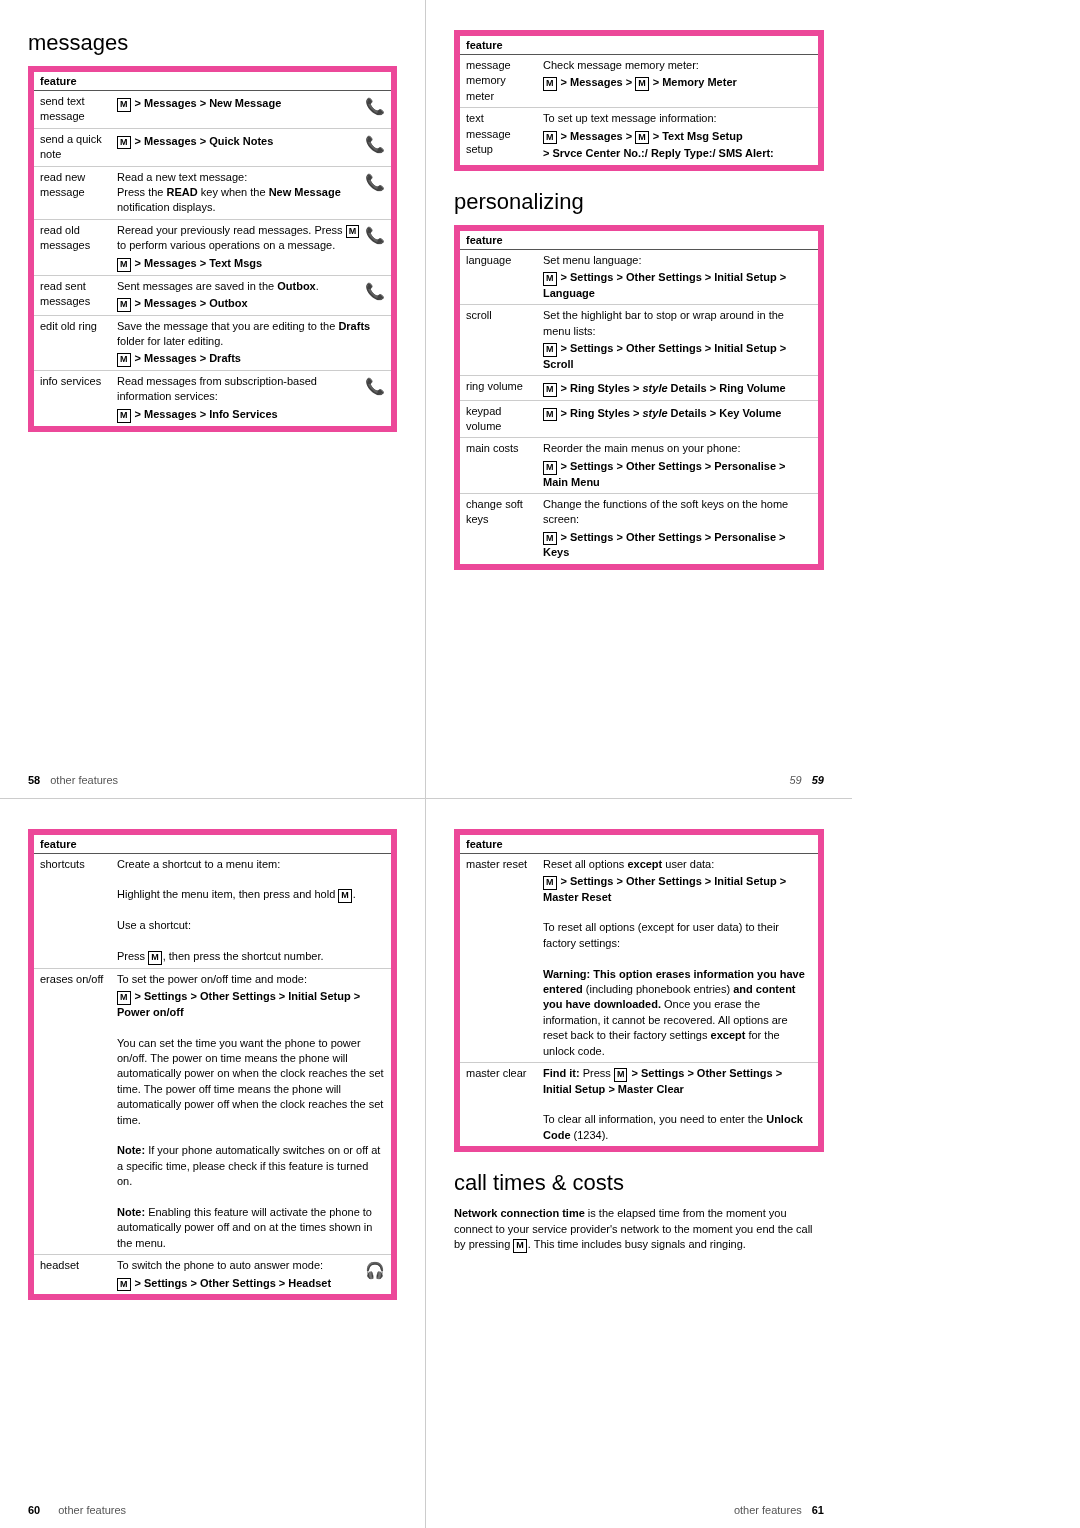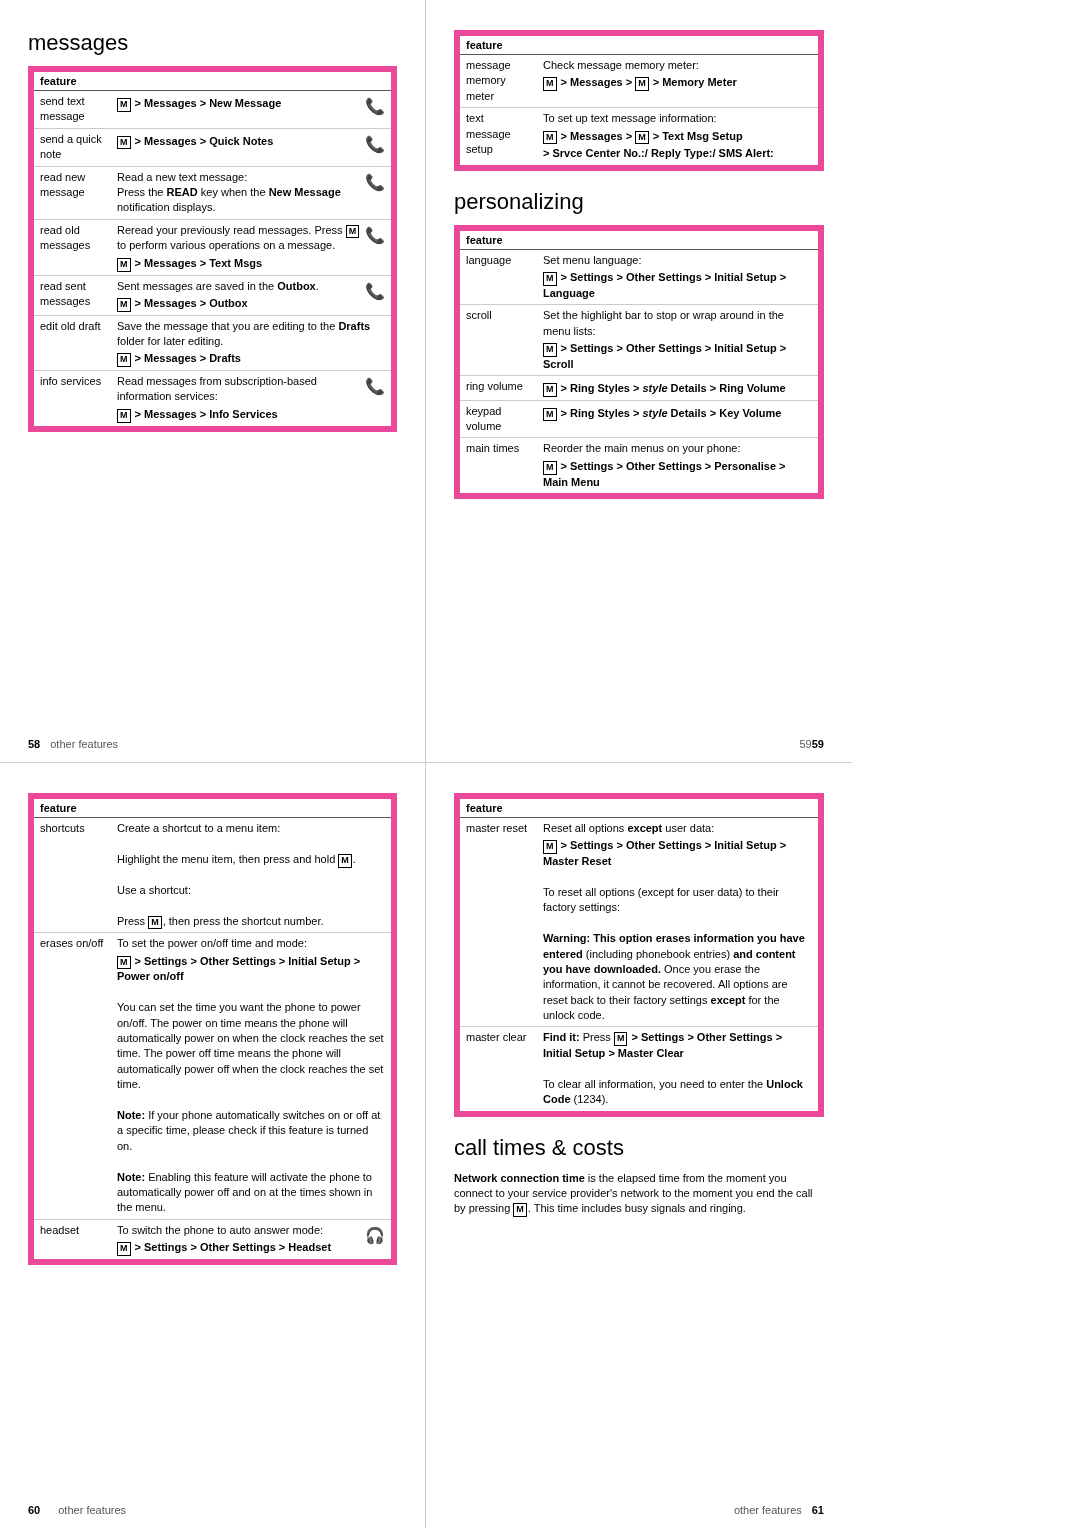--- a/index.html
+++ b/index.html
@@ -145,21 +145,21 @@
         <tr>
           <td class="col-feature">read sent<br>messages</td>
           <td class="col-desc">
             <span class="phone-icon">📞</span>
             Sent messages are saved in the <span class="bold">Outbox</span>.<br>
             <span class="bold menu-path"><span class="menu-icon">M</span> &gt; Messages &gt; Outbox</span>
           </td>
         </tr>
 
         <tr>
-          <td class="col-feature">edit old draft</td>
+          <td class="col-feature">edit old ring</td>
           <td class="col-desc">
             Save the message that you are editing to the <span class="bold">Drafts</span> folder for later editing.<br>
             <span class="bold menu-path"><span class="menu-icon">M</span> &gt; Messages &gt; Drafts</span>
           </td>
         </tr>
 
         <tr>
           <td class="col-feature">info services</td>
           <td class="col-desc">
             <span class="phone-icon">📞</span>
@@ -230,29 +230,36 @@
             <span class="bold menu-path"><span class="menu-icon">M</span> &gt; Ring Styles &gt; <em>style</em> Details &gt; Ring Volume</span>
           </td>
         </tr>
         <tr>
           <td class="col-feature">keypad volume</td>
           <td class="col-desc">
             <span class="bold menu-path"><span class="menu-icon">M</span> &gt; Ring Styles &gt; <em>style</em> Details &gt; Key Volume</span>
           </td>
         </tr>
         <tr>
-          <td class="col-feature">main times</td>
+          <td class="col-feature">main costs</td>
           <td class="col-desc">
             Reorder the main menus on your phone:<br>
             <span class="bold menu-path"><span class="menu-icon">M</span> &gt; Settings &gt; Other Settings &gt; Personalise &gt; Main Menu</span>
           </td>
         </tr>
-      </tbody>
-    </table>
-    <div style="position:absolute; bottom:12px; right:28px; display:flex; ">
+        <tr>
+          <td class="col-feature">change soft<br>keys</td>
+          <td class="col-desc">
+            Change the functions of the soft keys on the home screen:<br>
+            <span class="bold menu-path"><span class="menu-icon">M</span> &gt; Settings &gt; Other Settings &gt; Personalise &gt; Keys</span>
+          </td>
+        </tr>
+      </tbody>
+    </table>
+    <div style="position:absolute; bottom:12px; right:28px; display:flex; gap:10px;font-style:italic;">
       <span class="page-label">59</span>
       <span class="bold">59</span>
     </div>
   </div>
 
   <div class="quadrant bottom-left">
     <table class="feature-table">
       <thead>
         <tr>
           <th colspan="2">feature</th>

